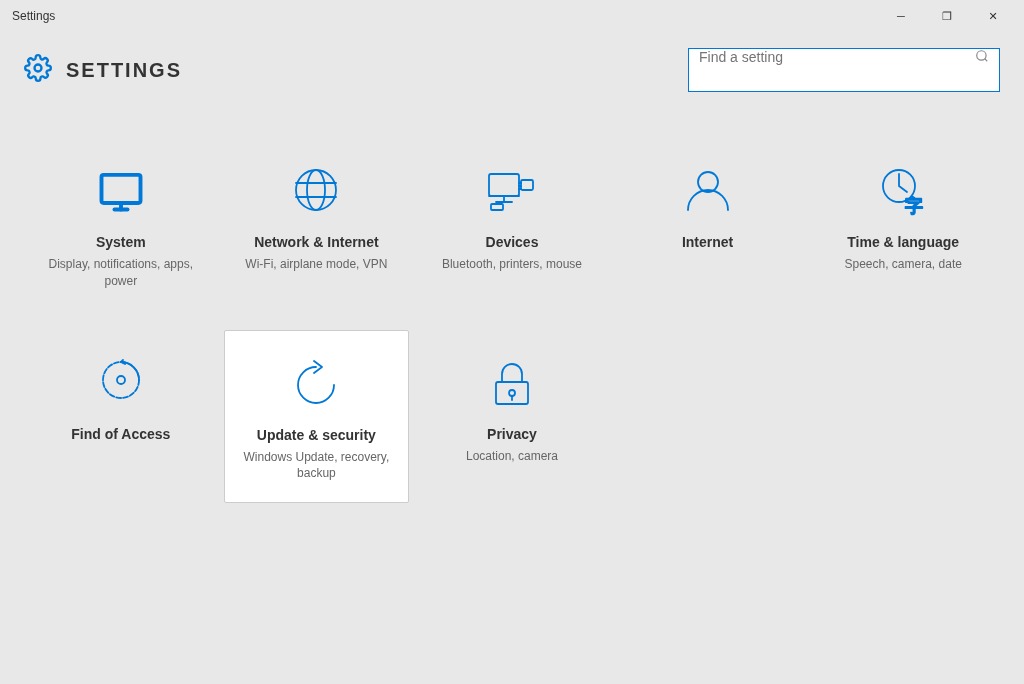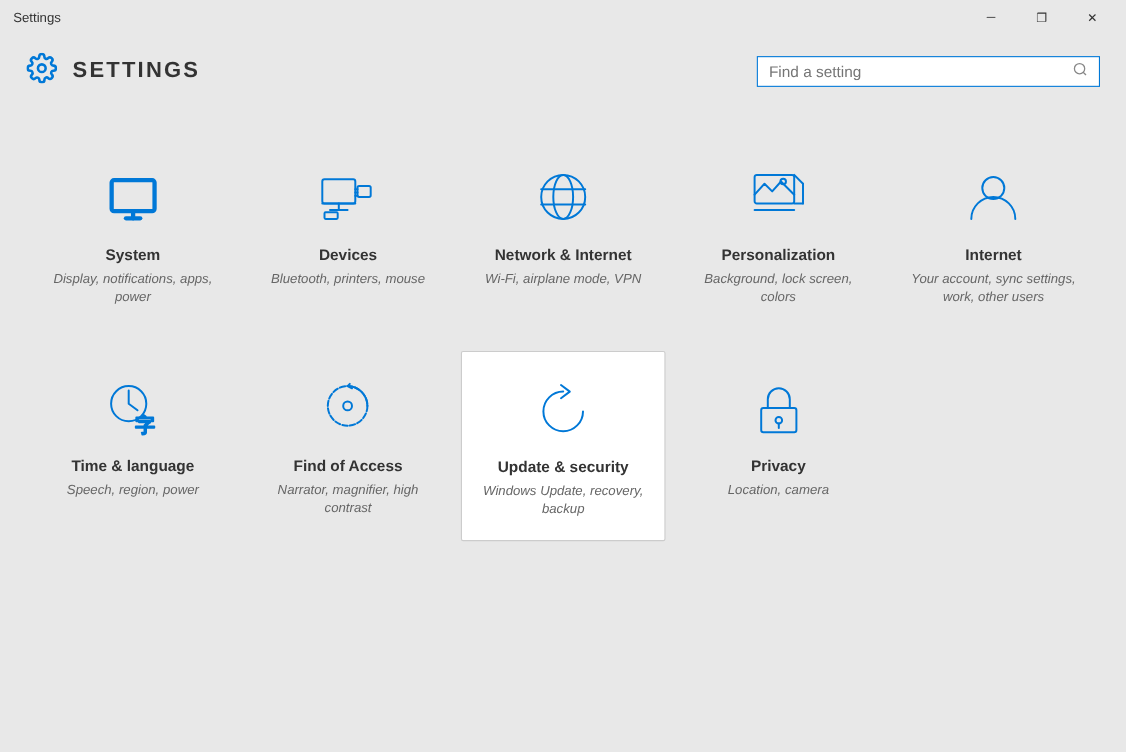--- a/index.html
+++ b/index.html
@@ -57,23 +57,23 @@
       gap: 14px;
     }
     .header-title {
       font-size: 20px;
       font-weight: 600;
       letter-spacing: 2px;
       color: #333;
     }
     .search-box {
       display: flex;
-      align-items: center;
+      align-items: flex-start;
       width: 312px;
-      height: 28px;
+      height: 44px;
       border: 1.5px solid #0078d7;
       background: white;
       padding: 0 10px;
     }
     .search-input {
       flex: 1;
       border: none;
       outline: none;
       font-size: 14px;
       color: #888;
@@ -132,21 +132,20 @@
     .setting-name {
       font-size: 14px;
       font-weight: 600;
       color: #333;
       margin-bottom: 6px;
     }
     .setting-desc {
       font-size: 12px;
       color: #666;
       line-height: 1.4;
-      font-style: italic;
     }
 
     
     .gear-icon-header svg {
       width: 28px;
       height: 28px;
       fill: none;
       stroke: #0078d7;
       stroke-width: 2;
     }
@@ -190,20 +189,32 @@
   <div class="setting-item">
     <div class="setting-icon">
       <svg viewBox="0 0 24 24">
             <rect x="3" y="5" width="18" height="13" rx="1"></rect>
             <line x1="9" y1="21" x2="15" y2="21"></line>
             <line x1="12" y1="18" x2="12" y2="21"></line>
           </svg>
     </div>
     <div class="setting-name">System</div>
     <div class="setting-desc">Display, notifications, apps, power</div>
+  </div>
+      <div class="setting-item">
+    <div class="setting-icon">
+      <svg viewBox="0 0 52 52">
+      <circle cx="26" cy="26" r="20"></circle>
+      <ellipse cx="26" cy="26" rx="9" ry="20"></ellipse>
+      <line x1="6" y1="19" x2="46" y2="19"></line>
+      <line x1="6" y1="33" x2="46" y2="33"></line>
+    </svg>
+    </div>
+    <div class="setting-name">Network &amp; Internet</div>
+    <div class="setting-desc">Wi-Fi, airplane mode, VPN</div>
   </div>
       <div class="setting-item">
     <div class="setting-icon">
       <svg viewBox="0 0 52 52">
       <rect x="3" y="10" width="30" height="22" rx="2"></rect>
       <rect x="35" y="16" width="12" height="10" rx="1.5"></rect>
       <line x1="3" y1="32" x2="33" y2="32"></line>
       <line x1="18" y1="32" x2="18" y2="38"></line>
       <line x1="10" y1="38" x2="26" y2="38"></line>
       <rect x="5" y="40" width="12" height="6" rx="1"></rect>
@@ -211,76 +222,47 @@
       <line x1="33" y1="22" x2="35" y2="22"></line>
       <line x1="33" y1="25" x2="35" y2="25"></line>
     </svg>
     </div>
     <div class="setting-name">Devices</div>
     <div class="setting-desc">Bluetooth, printers, mouse</div>
   </div>
       <div class="setting-item">
     <div class="setting-icon">
       <svg viewBox="0 0 52 52">
-      <circle cx="26" cy="26" r="20"></circle>
-      <ellipse cx="26" cy="26" rx="9" ry="20"></ellipse>
-      <line x1="6" y1="19" x2="46" y2="19"></line>
-      <line x1="6" y1="33" x2="46" y2="33"></line>
-    </svg>
-    </div>
-    <div class="setting-name">Network &amp; Internet</div>
-    <div class="setting-desc">Wi-Fi, airplane mode, VPN</div>
-  </div>
-      <div class="setting-item">
-    <div class="setting-icon">
-      <svg viewBox="0 0 52 52">
-      <rect x="4" y="6" width="36" height="26" rx="2"></rect>
-      <polyline points="4,24 13,14 20,21 28,12 40,24"></polyline>
-      <circle cx="30" cy="12" r="2.5"></circle>
-      <line x1="4" y1="38" x2="40" y2="38"></line>
-      <line x1="40" y1="6" x2="48" y2="14"></line>
-      <line x1="40" y1="32" x2="48" y2="32"></line>
-      <line x1="48" y1="14" x2="48" y2="32"></line>
-    </svg>
-    </div>
-    <div class="setting-name">Personalization</div>
-    <div class="setting-desc">Background, lock screen, colors</div>
-  </div>
-      <div class="setting-item">
-    <div class="setting-icon">
-      <svg viewBox="0 0 52 52">
       <circle cx="26" cy="18" r="10"></circle>
       <path d="M6 46c0-11 9-20 20-20s20 9 20 20"></path>
     </svg>
     </div>
     <div class="setting-name">Internet</div>
-    <div class="setting-desc">Your account, sync settings, work, other users</div>
   </div>
       <div class="setting-item">
     <div class="setting-icon">
       <svg viewBox="0 0 52 52">
       <circle cx="22" cy="22" r="16"></circle>
       <polyline points="22,10 22,22 30,28"></polyline>
       <text x="28" y="48" font-size="18" stroke="#0078d7" stroke-width="1.2" fill="#0078d7" font-family="serif" font-weight="bold">字</text>
     </svg>
     </div>
     <div class="setting-name">Time &amp; language</div>
-    <div class="setting-desc">Speech, region, power</div>
+    <div class="setting-desc">Speech, camera, date</div>
   </div>
       <div class="setting-item">
     <div class="setting-icon">
       <svg viewBox="0 0 52 52">
       <circle cx="26" cy="24" r="18" stroke-dasharray="5 2"></circle>
       <circle cx="26" cy="24" r="4"></circle>
       <path d="M26 6 A18 18 0 0 1 44 24" stroke-dasharray="none"></path>
       <polyline points="28,4 26,6 30,8"></polyline>
     </svg>
     </div>
     <div class="setting-name">Find of Access</div>
-    <div class="setting-desc">Narrator, magnifier, high contrast</div>
   </div>
       <div class="setting-item selected">
     <div class="setting-icon">
       <svg viewBox="0 0 52 52">
       <path d="M26 10 A18 18 0 1 0 44 28"></path>
       <polyline points="24,4 32,10 24,16"></polyline>
     </svg>
     </div>
     <div class="setting-name">Update &amp; security</div>
     <div class="setting-desc">Windows Update, recovery, backup</div>

